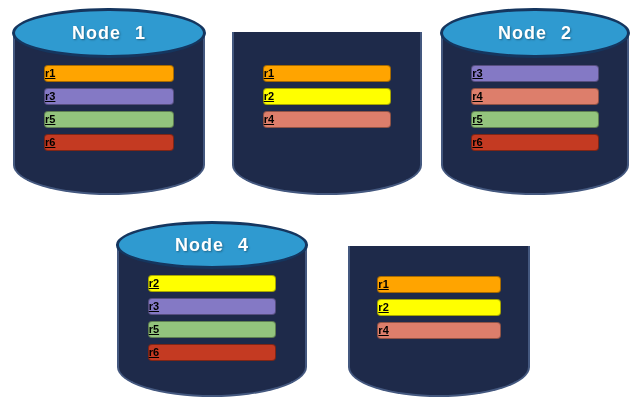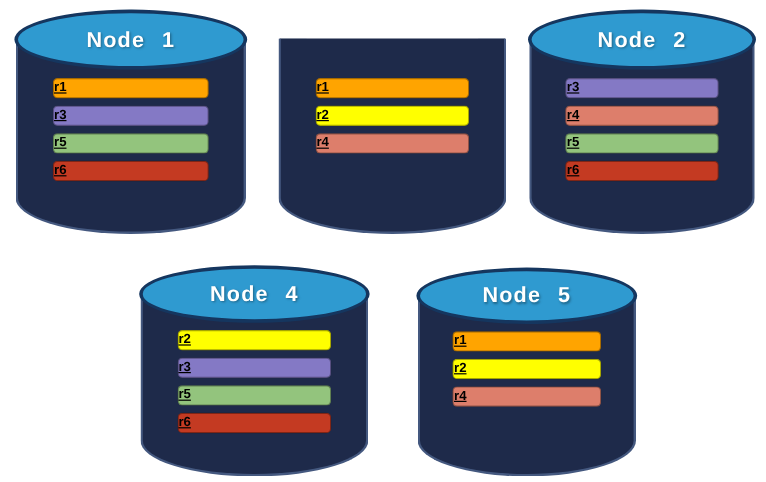--- a/index.html
+++ b/index.html
@@ -160,23 +160,20 @@
         <div class="bar" style="background: rgb(147, 196, 125);">
       <span class="bar-label">r5</span>
     </div>
         <div class="bar" style="background: rgb(196, 58, 34);">
       <span class="bar-label">r6</span>
     </div>
       </div>
     </div>
     <div class="node pos-4">
       <div class="cyl-body"></div>
-      <div class="cyl-top">
-        <span class="node-label">Node 5</span>
-      </div>
       <div class="bars">
         <div class="bar" style="background: rgb(255, 164, 0);">
       <span class="bar-label">r1</span>
     </div>
         <div class="bar" style="background: rgb(255, 255, 0);">
       <span class="bar-label">r2</span>
     </div>
         <div class="bar" style="background: rgb(221, 126, 107);">
       <span class="bar-label">r4</span>
     </div>

